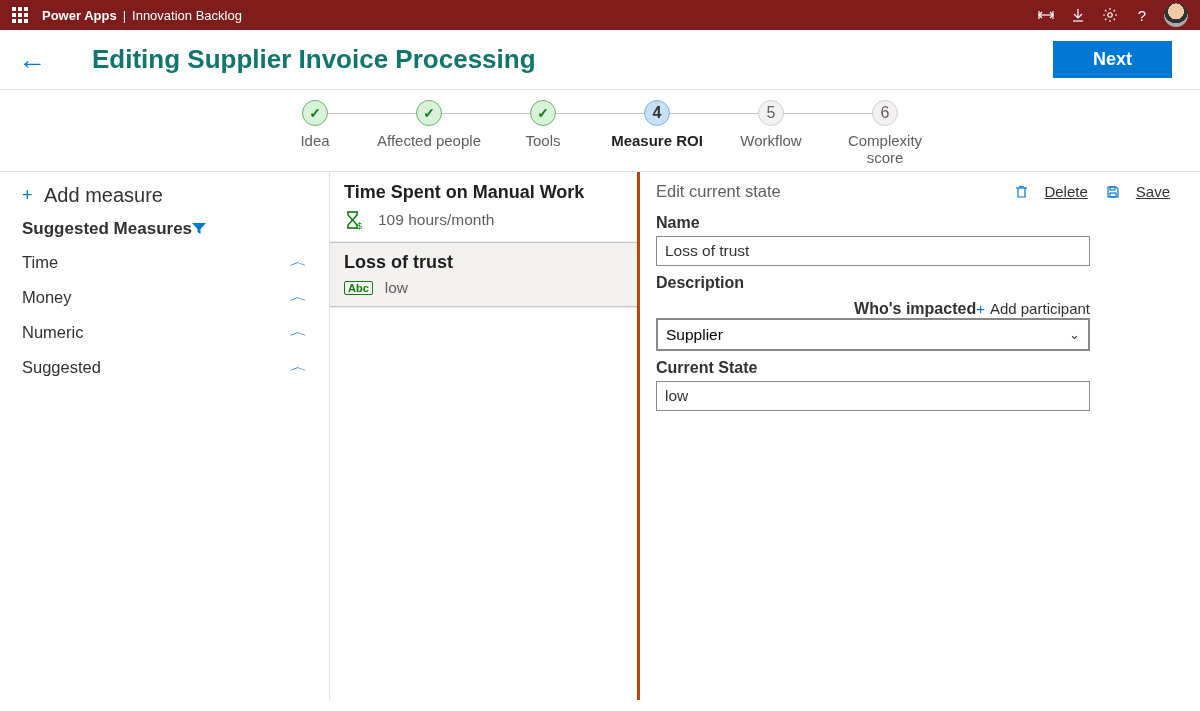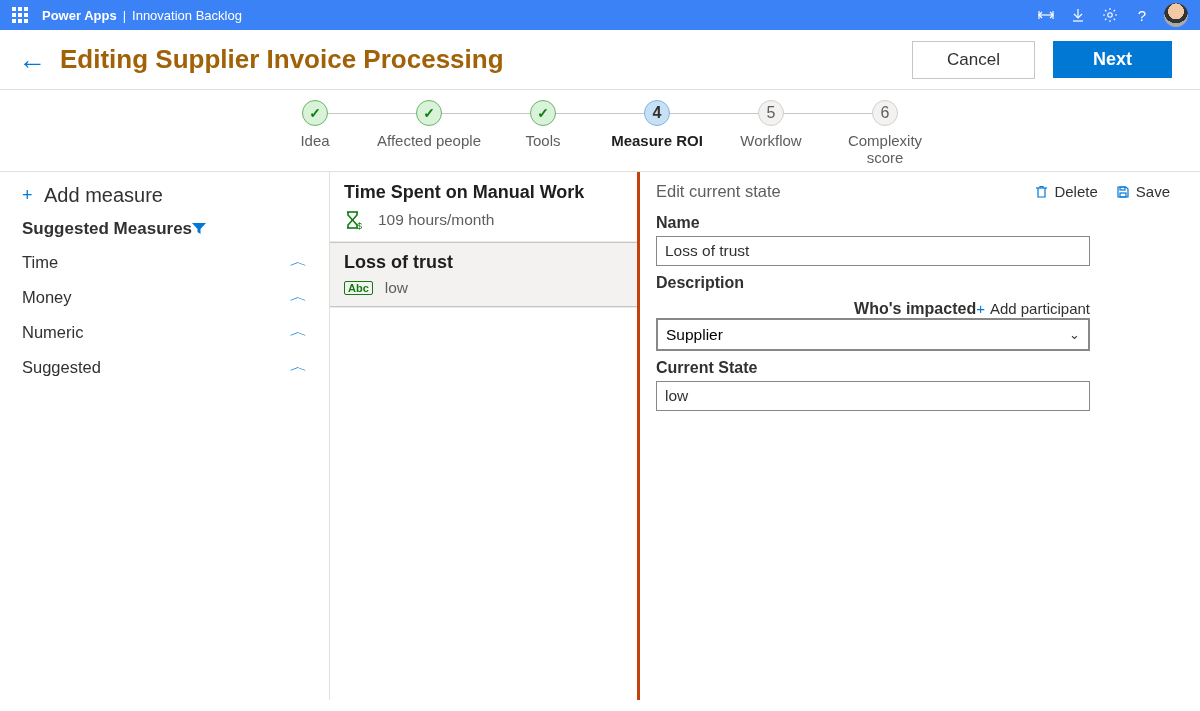--- a/index.html
+++ b/index.html
@@ -1,32 +1,32 @@
 <!DOCTYPE html>
 <html><head>
 <meta charset="utf-8">
 <style>
   * { box-sizing: border-box; margin: 0; padding: 0; }
   body { font-family: "Segoe UI", Arial, sans-serif; font-size: 14px; color: #323130; background: #fff; width: 1200px; height: 711px; overflow: hidden; }
   
   
-  .topbar { background: #3b82f6; color: #fff; height: 30px; display: flex; align-items: center; padding: 0 8px; }
+  .topbar { background: #7f1d1d; color: #fff; height: 30px; display: flex; align-items: center; padding: 0 8px; }
   .topbar .waffle { width: 16px; height: 16px; display: grid; grid-template-columns: repeat(3, 4px); grid-template-rows: repeat(3, 4px); gap: 2px; margin-right: 14px; margin-left:4px; cursor: pointer;}
   .topbar .waffle span { background: #fff; width: 4px; height: 4px; }
   .topbar .brand { font-weight: 600; font-size: 13px; }
   .topbar .divider { margin: 0 6px; font-size:13px; }
   .topbar .appname { font-size: 13px; }
   .topbar .spacer { flex: 1; }
   .topbar .icon { width: 32px; height: 30px; display: flex; align-items: center; justify-content: center; cursor: pointer; }
   .topbar .avatar { width: 24px; height: 24px; border-radius: 50%; background: radial-gradient(circle at 50% 35%, #f1c9a5 0 40%, #333 41% 60%, #aaa 61% 100%); margin-left:6px; margin-right:4px; cursor:pointer;}
   
   
   .header { display: flex; align-items: center; height: 60px; border-bottom: 1px solid #e1dfdd; padding: 0 28px 0 18px; }
   .header .back { color: #0078d4; font-size: 28px; margin-right: 14px; cursor: pointer; }
-  .header h1 { font-size: 26px; font-weight: 600; color: #a16207; flex: 1; }
+  .header h1 { font-size: 26px; font-weight: 600; color: #0f766e; flex: 1; margin-left: 32px; }
   .btn-cancel { background: #fff; border: 1px solid #c8c6c4; padding: 8px 34px; font-size: 17px; color: #323130; margin-right: 18px; cursor: pointer; }
   .btn-next { background: #0078d4; border: none; color: #fff; padding: 8px 40px; font-size: 18px; font-weight: 600; cursor: pointer; }
 
   
   .stepper { display: flex; justify-content: center; padding: 10px 0 4px; border-bottom: 1px solid #e1dfdd; }
   .step { display: flex; flex-direction: column; align-items: center; position: relative; width: 114px;}
   .step .circle { width: 26px; height: 26px; border-radius: 50%; display: flex; align-items: center; justify-content: center; font-size: 16px; position: relative; z-index: 2;}
   .step.done .circle { background: #d8f3d8; border: 1px solid #6bb36b; color: #107c10;}
   .step.done .circle .check { font-size: 14px; color: #107c10; font-weight:bold;}
   .step.active .circle { background: #c7e0f4; border: 1px solid #7bb5e6; color: #323130; font-weight:600;}
@@ -57,21 +57,21 @@
   .measure-card.selected { background: #f3f2f1; box-shadow: inset 0 -1px 0 #c8c6c4, inset 0 1px 0 #c8c6c4; }
   .measure-card .title { font-size: 18px; font-weight: 600; color: #201f1e; margin-bottom: 6px;}
   .measure-card .val-row { display: flex; align-items: center; gap: 12px;}
   .measure-card .mini-icon { color: #107c10; font-size:18px;}
   .abc-badge { border: 1.5px solid #107c10; color: #107c10; font-size: 11px; font-weight:600; padding: 0 3px; border-radius:2px;}
   .measure-card .val { color: #605e5c; font-size: 15.5px;}
 
   
   .right-top { display: flex; align-items: center; height:28px;}
   .right-top .state-label { font-size: 16.5px; color: #605e5c; flex: 1; }
-  .action { display: flex; align-items: center; gap: 6px; margin-left: 18px; font-size: 15px; color: #323130; cursor: pointer;}
+  .action { display: flex; align-items: center; gap: 16px; margin-left: 18px; font-size: 15px; color: #323130; cursor: pointer; text-decoration: underline;}
   .action .ic { color: #0078d4; font-size: 15px;}
   .form-label { font-size: 16px; font-weight: 600; margin-top: 8px; margin-bottom: 4px; }
   .form-input { width: 434px; border: 1px solid #8a8886; padding: 5px 8px; font-size: 15.5px; color: #323130; outline:none; background:#fff;}
   .form-textarea { width: 434px; height: 62px; border: 2px solid #8a8886; padding: 5px 8px; font-size: 15.5px; color: #323130; resize: none; outline:none; font-family:inherit;}
   .impact-row { display: flex; justify-content: flex-end; align-items: center; width: 434px; margin-top: 8px;}
   .add-part { display: flex; align-items: center; gap: 5px; color: #323130; cursor: pointer; font-size:15px;}
   .add-part .plus { color: #0078d4; font-size:15px;}
   .select-wrap { position: relative; width: 434px; }
   .select-wrap select { width: 100%; border: 2px solid #8a8886; padding: 6px 8px; font-size: 15.5px; appearance: none; background: #fff;}
   .select-wrap .caret { position: absolute; right: 10px; top: 9px; pointer-events: none; font-size:13px; color:#323130;}
@@ -120,21 +120,20 @@
   </div>
   <div class="icon">
       <span style="font-size:15px;">?</span>
     </div>
   <div class="avatar"></div>
 </div>
 
 <div class="header">
   <span class="back">←</span>
   <h1>Editing Supplier Invoice Processing</h1>
-  <button class="btn-cancel">Cancel</button>
   <button class="btn-next">Next</button>
 </div>
 
 <div class="stepper">
   <div class="step done">
     <div class="circle">
         <span class="check">✓</span>
       </div>
     <div class="label">Idea</div>
     <div class="line"></div>

